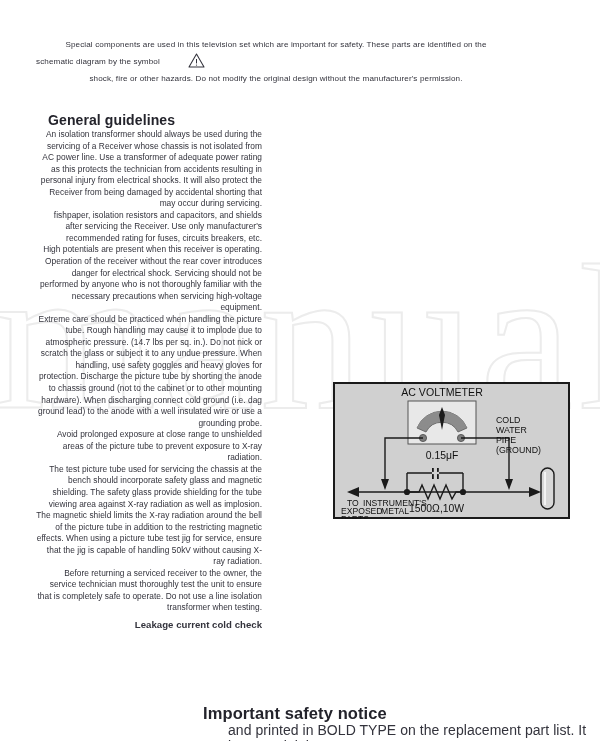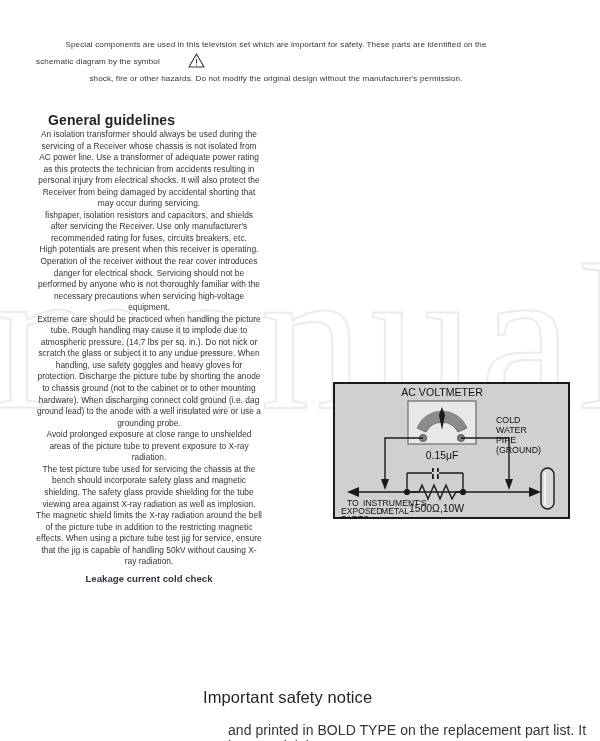--- a/index.html
+++ b/index.html
@@ -87,40 +87,40 @@
     font-weight: 700;
     letter-spacing: .1px;
     color: #23232b;
   }
   .col p {
     margin: 0;
     font-size: 8.35px;
     line-height: 11.55px;
     letter-spacing: .03px;
     color: #33333c;
-    text-align: center;
+    text-align: right;
   }
   .col p.spread {
     word-spacing: 12px;
   }
   .leak {
     margin-top: 4px !important;
     font-size: 9.6px !important;
     font-weight: bold;
     line-height: 13px !important;
     color: #1f1f27;
   }
 
   
   .headline {
     position: absolute;
     left: 203px;
-    top: 688px;
+    top: 704px;
     font-size: 16.5px;
-    font-weight: 400;
+    font-weight: 700;
     letter-spacing: .1px;
     color: #23232b;
   }
   .footnote {
     position: absolute;
     left: 228px;
     top: 722px;
     font-size: 14px;
     letter-spacing: .05px;
     color: #33333c;
@@ -162,20 +162,21 @@
   </div>
 
   <div class="col">
     <h2>General guidelines</h2>
     <p>An isolation transformer should always be used during the servicing of a Receiver whose chassis is not isolated from AC power line. Use a transformer of adequate power rating as this protects the technician from accidents resulting in personal injury from electrical shocks. It will also protect the Receiver from being damaged by accidental shorting that may occur during servicing.</p>
     <p>fishpaper, isolation resistors and capacitors, and shields after servicing the Receiver. Use only manufacturer's recommended rating for fuses, circuits breakers, etc.</p>
     <p>High potentials are present when this receiver is operating. Operation of the receiver without the rear cover introduces danger for electrical shock. Servicing should not be performed by anyone who is not thoroughly familiar with the necessary precautions when servicing high-voltage equipment.</p>
     <p>Extreme care should be practiced when handling the picture tube. Rough handling may cause it to implode due to atmospheric pressure. (14.7 lbs per sq. in.). Do not nick or scratch the glass or subject it to any undue pressure. When handling, use safety goggles and heavy gloves for protection. Discharge the picture tube by shorting the anode to chassis ground (not to the cabinet or to other mounting hardware). When discharging connect cold ground (i.e. dag ground lead) to the anode with a well insulated wire or use a grounding probe.</p>
     <p>Avoid prolonged exposure at close range to unshielded areas of the picture tube to prevent exposure to X-ray radiation.</p>
     <p>The test picture tube used for servicing the chassis at the bench should incorporate safety glass and magnetic shielding. The safety glass provide shielding for the tube viewing area against X-ray radiation as well as implosion. The magnetic shield limits the X-ray radiation around the bell of the picture tube in addition to the restricting magnetic effects. When using a picture tube test jig for service, ensure that the jig is capable of handling 50kV without causing X-ray radiation.</p>
+    <p>Before returning a serviced receiver to the owner, the service technician must thoroughly test the unit to ensure that is completely safe to operate. Do not use a line isolation transformer when testing.</p>
     <p class="leak">Leakage current cold check</p>
   </div>
 
   <div id="diagram">
     <svg viewBox="0 0 237 137" width="237" height="137" aria-hidden="true">
 
       <rect x="1" y="1" width="235" height="135" fill="#d0d0d0" stroke="#1a1a1a" stroke-width="2"></rect>
 
       <rect x="75" y="19" width="68" height="43" fill="#e8e8e8" stroke="#555" stroke-width="1"></rect>
 

